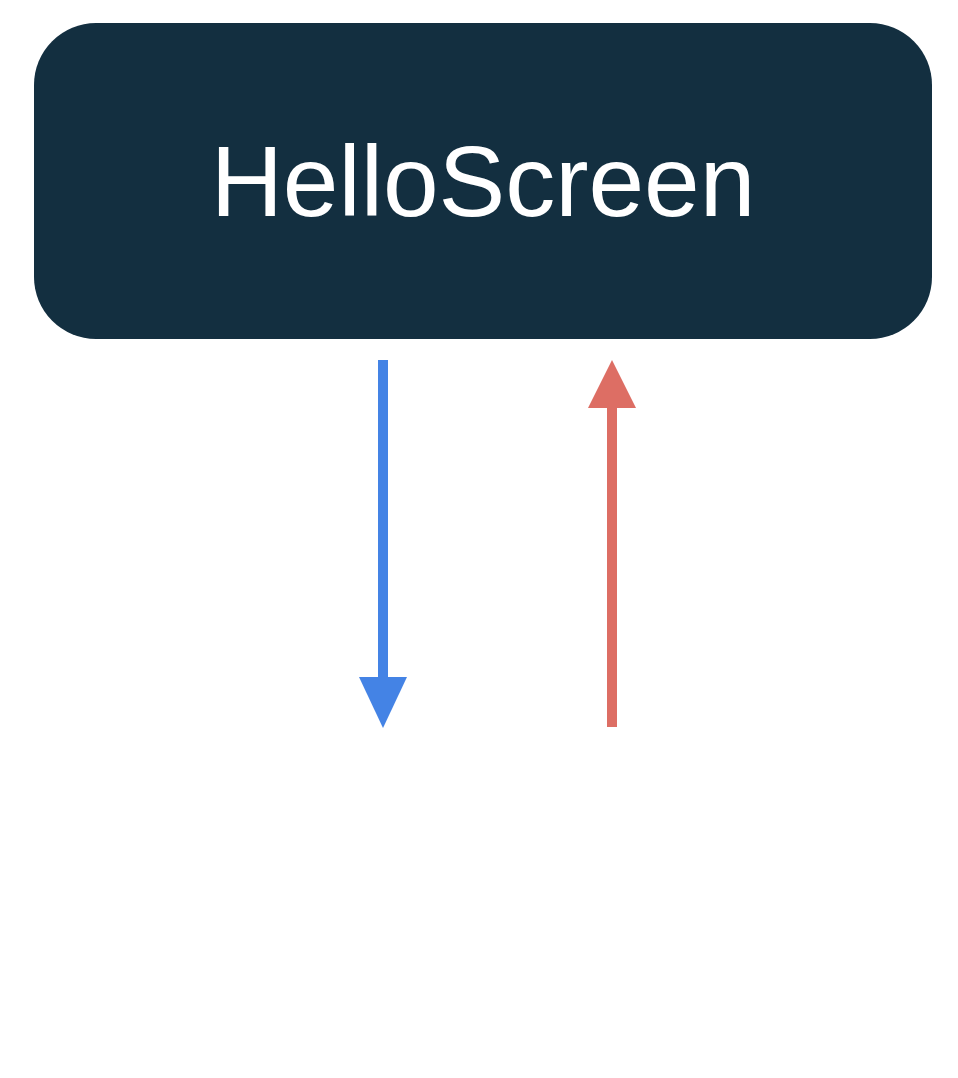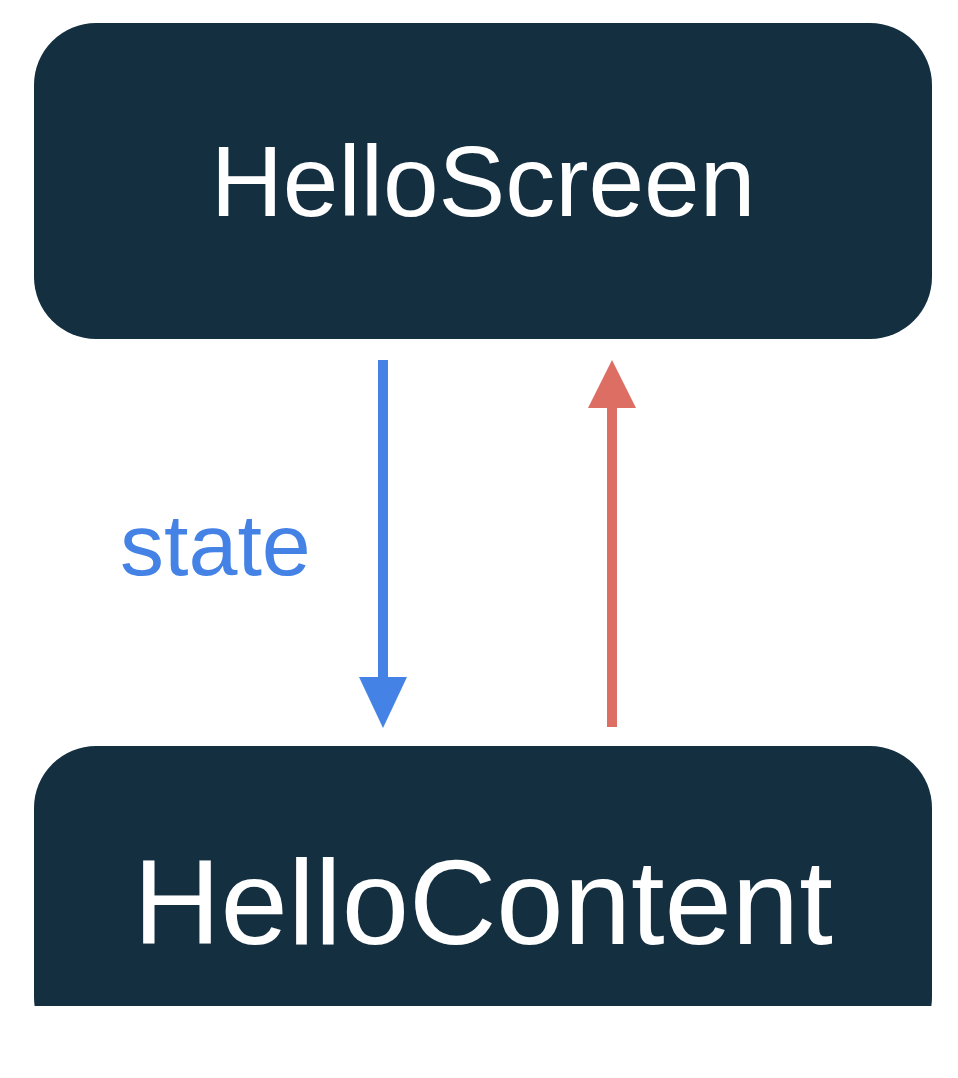--- a/index.html
+++ b/index.html
@@ -84,20 +84,16 @@
     <g>
       <line class="state-stroke" x1="383" y1="360" x2="383" y2="684" stroke-width="10"></line>
       <polygon class="state-fill" points="359,677 407,677 383,728"></polygon>
     </g>
     <g>
       <line class="event-stroke" x1="612" y1="404" x2="612" y2="727" stroke-width="10"></line>
       <polygon class="event-fill" points="588,408 636,408 612,360"></polygon>
     </g>
   </svg>
 
-  <span class="flow-label state">state</span>
 
 
-  <div class="box box-bottom">
-    <span class="box-label">HelloContent</span>
-  </div>
 
 </div>
 
 </body></html>

